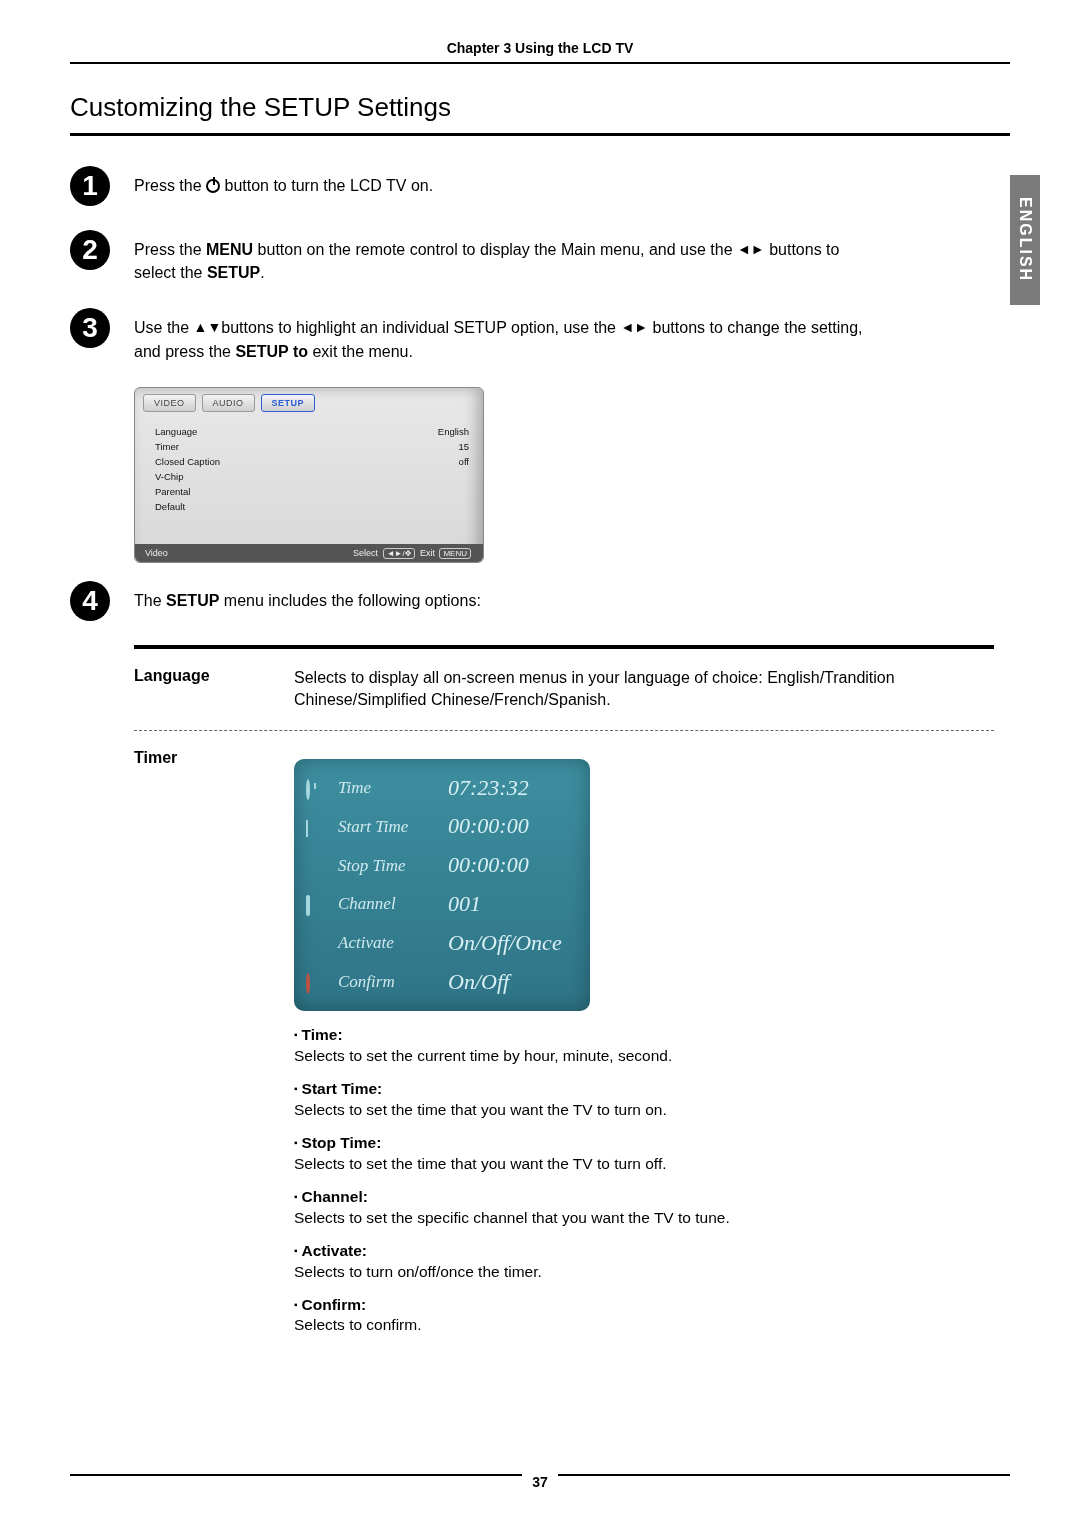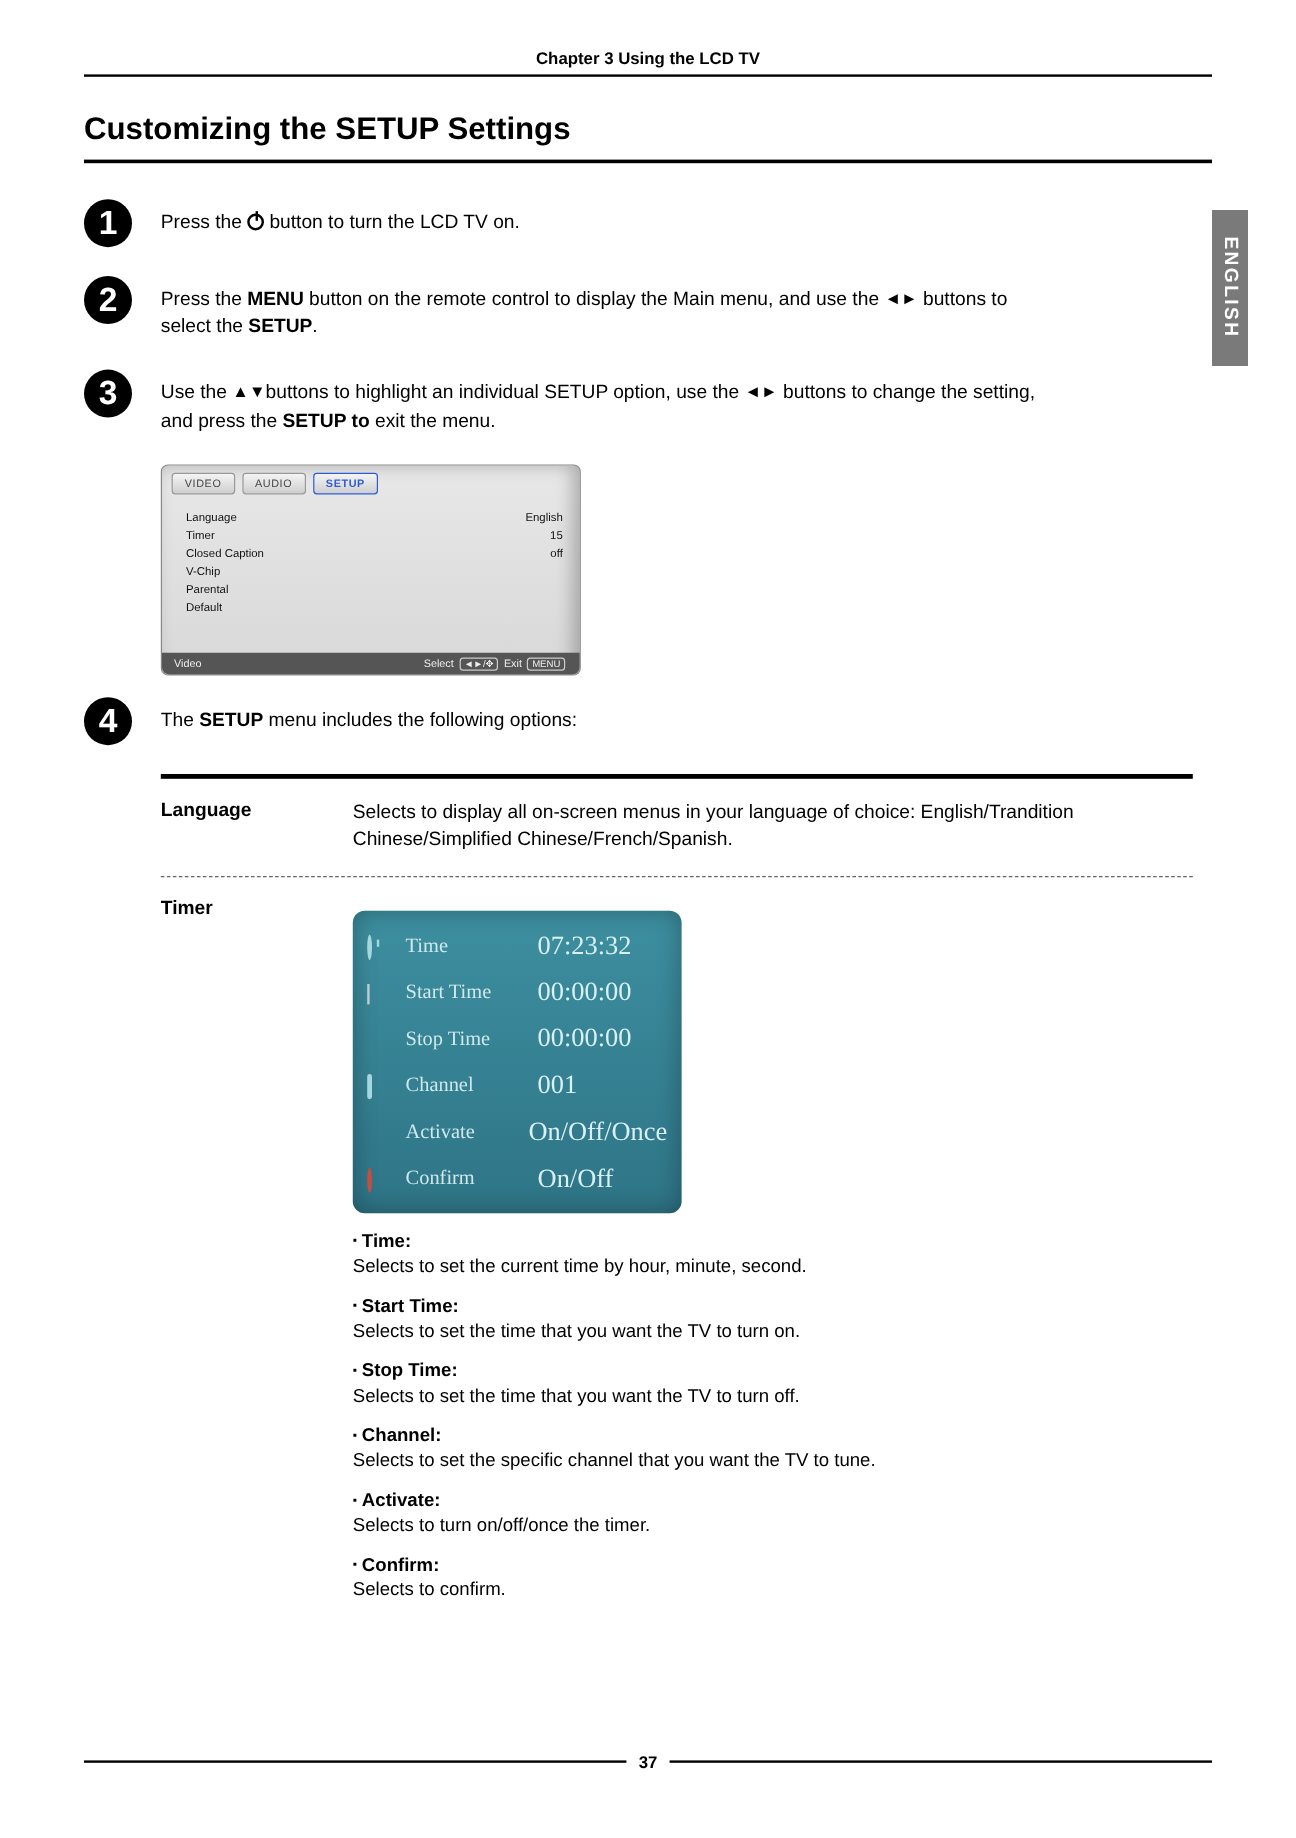--- a/index.html
+++ b/index.html
@@ -7,21 +7,21 @@
     width: 1080px;
     height: 1532px;
     background: #fff;
     font-family: Arial, Helvetica, sans-serif;
     color: #000;
     position: relative;
     padding: 40px 70px 30px 70px;
   }
   .header-rule { border-top: 2px solid #000; margin-bottom: 6px; }
   .chapter-line { text-align: center; font-size: 14px; font-weight: bold; padding-bottom: 6px; }
-  .title { font-size: 26px; font-weight: bold; margin-top: 28px; margin-bottom: 10px; }
+  .title { font-size: 26px; font-weight: normal; margin-top: 28px; margin-bottom: 10px; }
   .title-rule { border-top: 3px solid #000; margin-bottom: 30px; }
   .side-tab {
     position: absolute;
     top: 175px; right: 40px;
     width: 30px; height: 130px;
     background: #7a7a7a;
     color: #fff;
     font-weight: bold;
     font-size: 16px;
     writing-mode: vertical-rl;
@@ -80,49 +80,50 @@
   .osd-footer .footbtn {
     border: 1px solid #ccc; border-radius: 3px; padding: 0 3px; margin: 0 2px;
     font-size: 8px;
   }
   .opt-table { margin-left: 64px; border-top: 4px solid #000; width: 860px; }
   .opt-row { display: flex; border-bottom: 1px dashed #666; padding: 18px 0; }
   .opt-row:last-child { border-bottom: none; }
   .opt-label { width: 160px; font-weight: bold; font-size: 16px; padding-right: 10px; }
   .opt-body { flex: 1; font-size: 16px; line-height: 1.4; }
   .timer-osd {
-    width: 274px; margin: 10px 0 14px 0;
+    width: 296px; margin: 10px 0 14px 0;
     background: linear-gradient(#3d8fa0,#2e7486);
     border-radius: 10px;
     padding: 10px 12px;
     color: #cfe9ee;
     font-family: Georgia, 'Times New Roman', serif;
     box-shadow: inset 0 0 20px rgba(0,0,0,.3);
+    font-style: italic;
   }
   .timer-row { display: flex; align-items: center; padding: 4px 0; }
   .tr-icon {
     width: 22px; height: 18px; flex: 0 0 22px; margin-right: 10px;
     display: inline-block;
   }
   .tr-label { width: 110px; font-size: 17px; }
   .tr-val { font-size: 22px; color: #d9f0f4; }
   .ic-clock { border: 2px solid #a7d7de; border-radius: 50%; width: 16px; height: 16px; position: relative; }
   .ic-clock::after { content:""; position:absolute; left:6px; top:2px; width:2px; height:6px; background:#a7d7de; }
   .ic-flag { width: 16px; height: 12px; background: #c05040; border-left: 2px solid #a7d7de; }
   .ic-stop { width: 14px; height: 14px; background: #b84438; }
   .ic-ch { width: 14px; height: 14px; border: 2px solid #a7d7de; border-radius: 3px; }
   .ic-act { width: 14px; height: 14px; background: #d68a3a; border-radius: 2px; }
   .ic-conf { width: 14px; height: 14px; border: 2px solid #c05040; border-radius: 50%; }
   .bullet-list { font-size: 15.5px; line-height: 1.35; }
   .bullet-list .b { margin-top: 12px; }
   .bullet-list .bt { font-weight: bold; }
   .bullet-list .sq { font-size: 10px; vertical-align: 2px; margin-right: 4px; }
   .footer {
-    position: absolute; bottom: 56px; left: 70px; right: 70px;
-    display: flex; align-items: center;
+    position: absolute; bottom: 42px; left: 70px; right: 70px;
+    display: flex; 
   }
   .footer .fr { flex: 1; border-top: 2px solid #000; }
   .footer .pn { padding: 0 10px; font-weight: bold; font-size: 14px; }
 </style>
 </head>
 <body>
 
 <div class="chapter-line">Chapter 3 Using the LCD TV</div>
 <div class="header-rule"></div>
 

